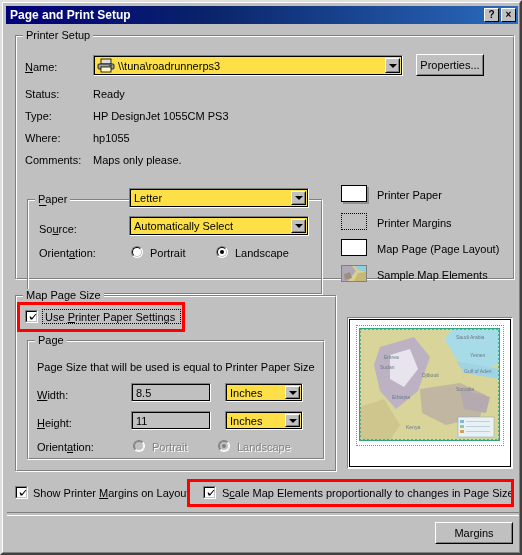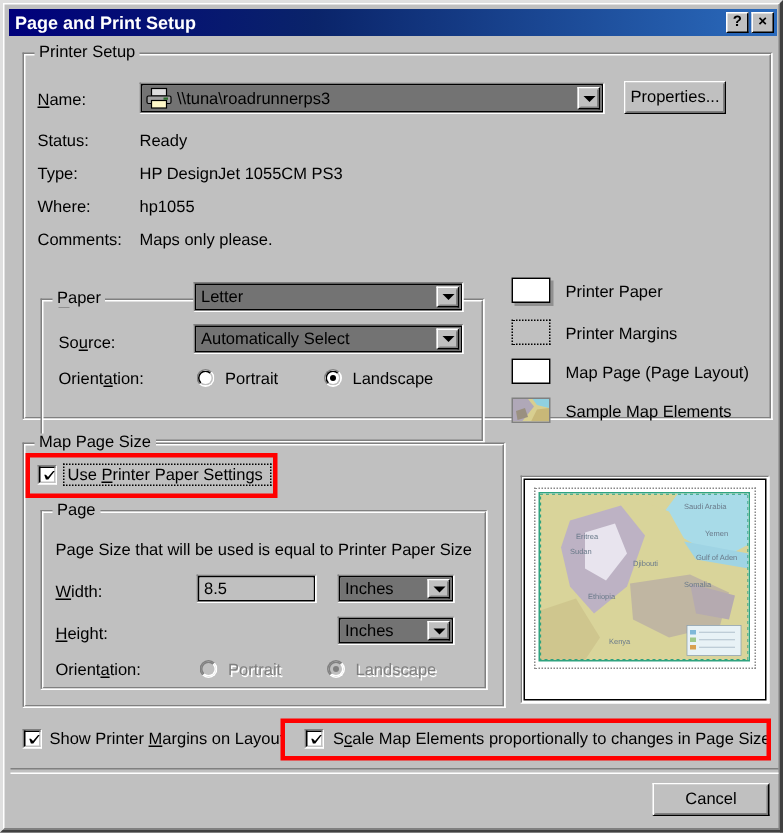--- a/index.html
+++ b/index.html
@@ -59,21 +59,21 @@
   .lbl{position:absolute;font-size:11px;white-space:nowrap;}
   .lbl u{text-decoration:underline;}
   
   .field{
     position:absolute;background:#fff;box-sizing:border-box;
     border-top:1px solid #808080;border-left:1px solid #808080;
     border-right:1px solid #fff;border-bottom:1px solid #fff;
     outline:1px solid #000;outline-offset:-2px;
   }
   .field-in{
-    position:absolute;left:1px;top:1px;right:1px;bottom:1px;background:#737373;
+    position:absolute;left:1px;top:1px;right:1px;bottom:1px;background:#fde047;
     display:flex;align-items:center;padding-left:3px;font-size:11px;overflow:hidden;
     box-sizing:border-box;
   }
   .field.disabled .field-in{background:#c0c0c0;color:#000;}
   .combo-arrow{
     position:absolute;right:2px;top:2px;bottom:2px;width:15px;background:#c0c0c0;
     border-top:1px solid #fff;border-left:1px solid #fff;
     border-right:1px solid #000;border-bottom:1px solid #000;
     display:flex;align-items:center;justify-content:center;box-sizing:border-box;
   }
@@ -295,20 +295,25 @@
           <span>Inches</span>
         </div>
     <div class="combo-arrow">
           <div class="inner">
             <span class="tri-down"></span>
           </div>
         </div>
   </div>
 
   <div class="lbl" style="left:34px;top:414px;"><u>H</u>eight:</div>
+  <div class="field disabled" style="left:128px;top:408px;width:80px;height:19px;">
+    <div class="field-in">
+          <span>11</span>
+        </div>
+  </div>
   <div class="field" style="left:222px;top:408px;width:78px;height:19px;">
     <div class="field-in">
           <span>Inches</span>
         </div>
     <div class="combo-arrow">
           <div class="inner">
             <span class="tri-down"></span>
           </div>
         </div>
   </div>
@@ -380,18 +385,18 @@
       </svg>
     </div>
   </div>
   <div class="lbl" style="left:219px;top:484px;">S<u>c</u>ale Map Elements proportionally to changes in Page Size</div>
   <div class="redbox" style="left:184px;top:476px;width:327px;height:28px;"></div>
 
   <div class="sep" style="left:4px;top:509px;width:512px;"></div>
 
   <div class="btn" style="left:432px;top:519px;width:78px;height:22px;">
     <div class="bin">
-          <span>Cancel</span>
+          <span>Margins</span>
         </div>
   </div>
 
  </div>
 </div>
 
 </body></html>

